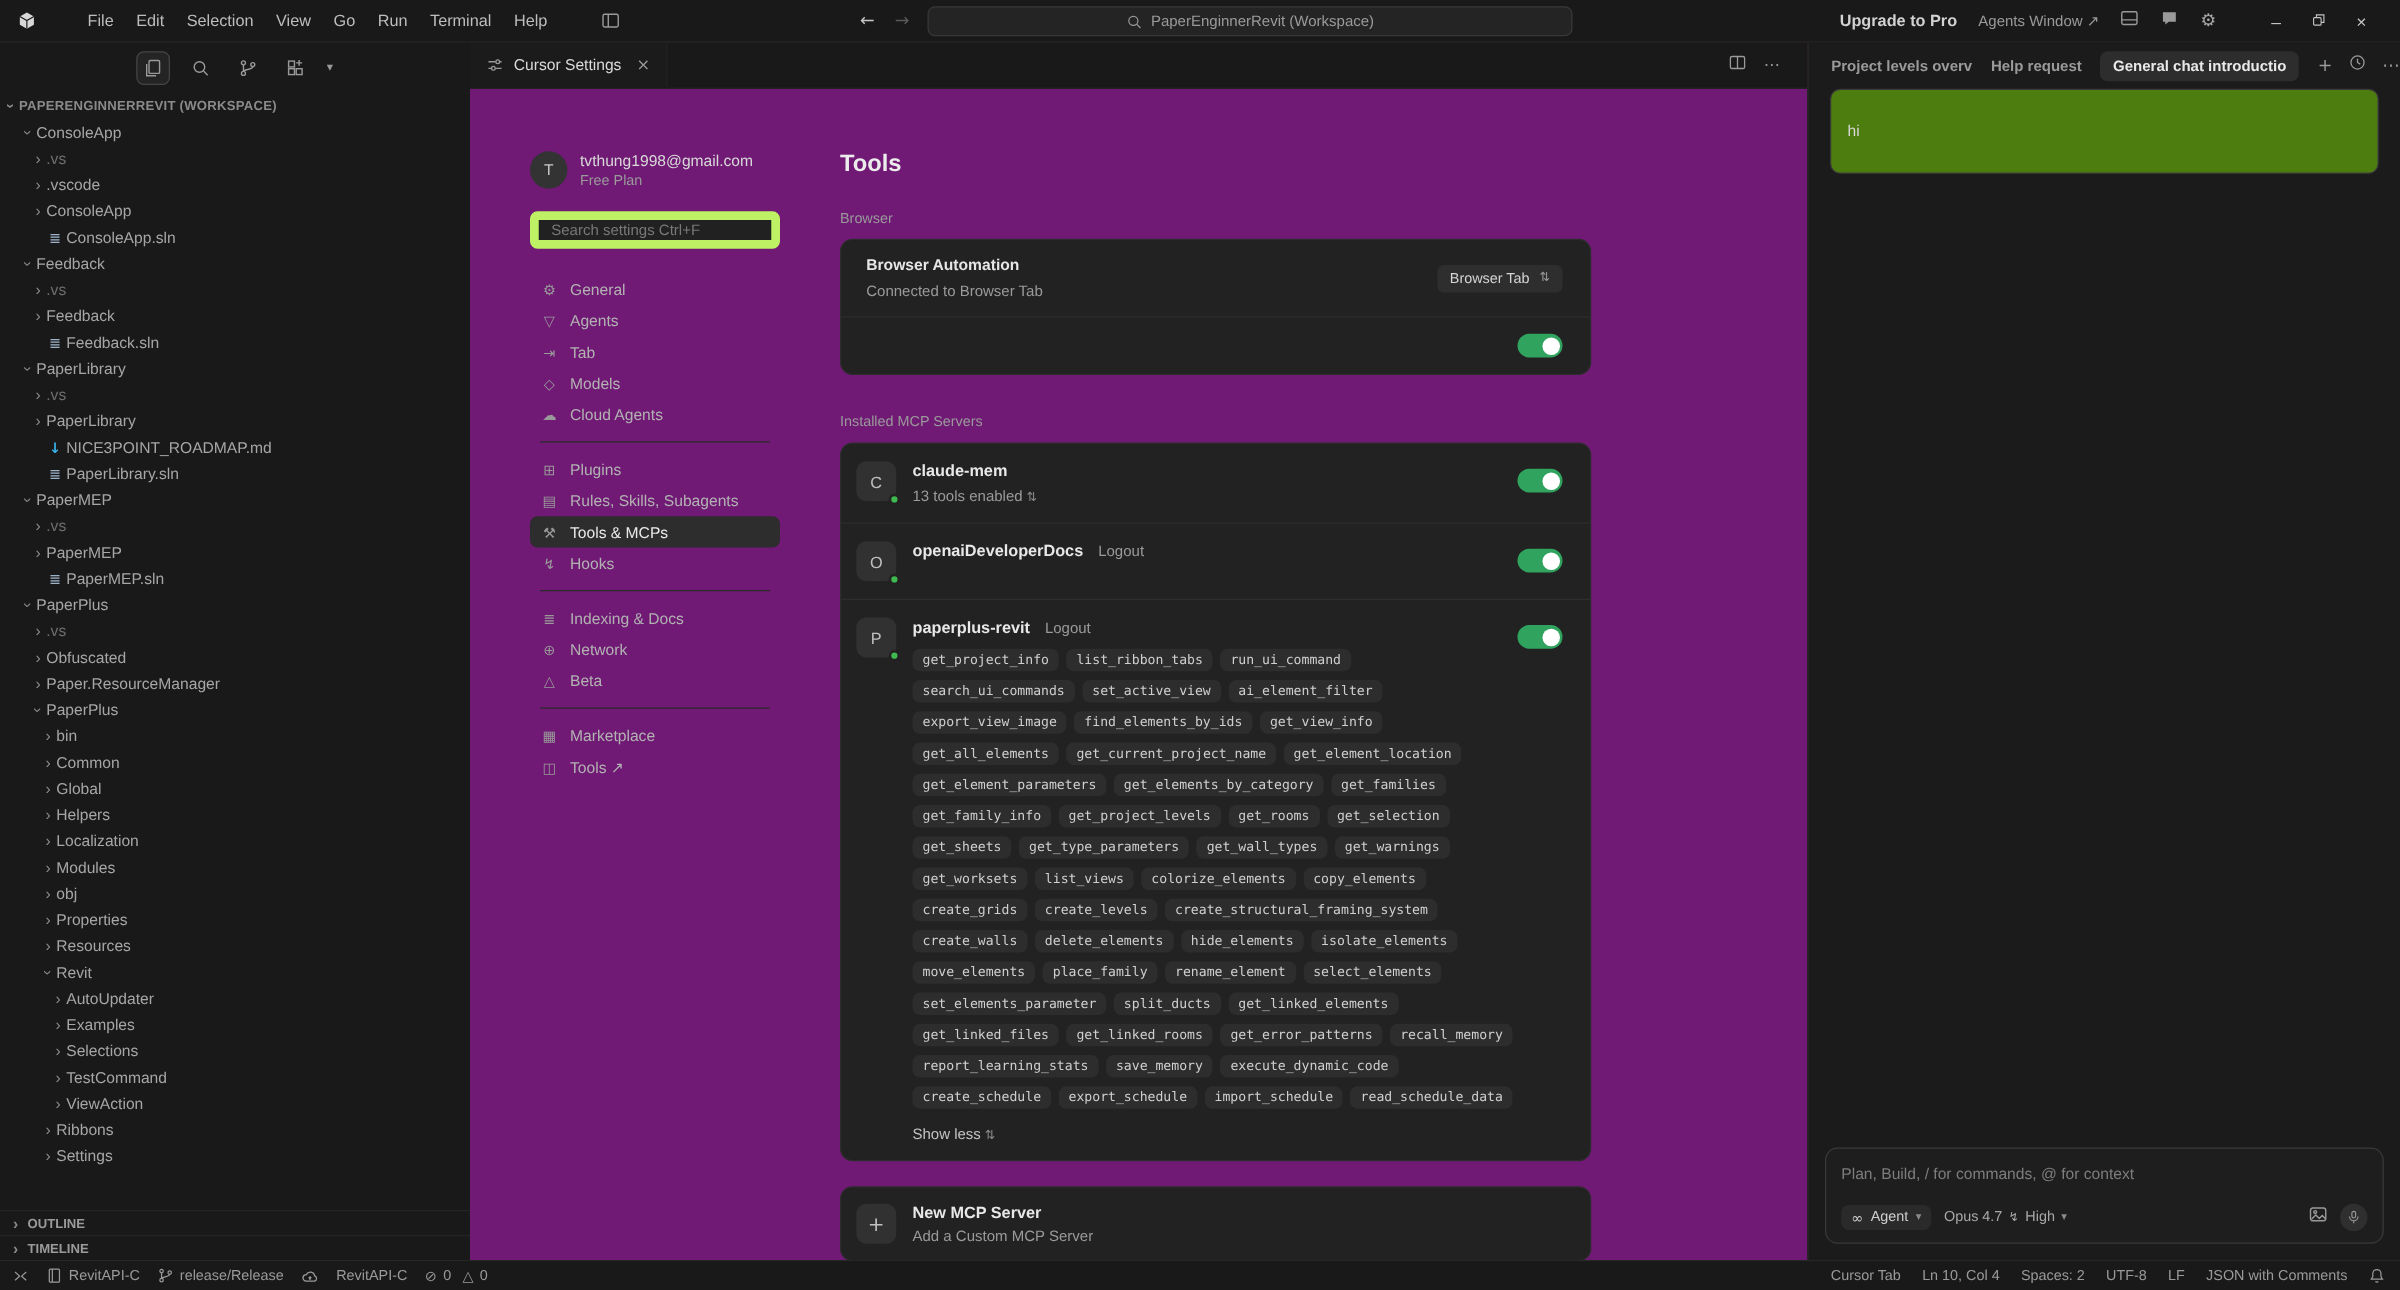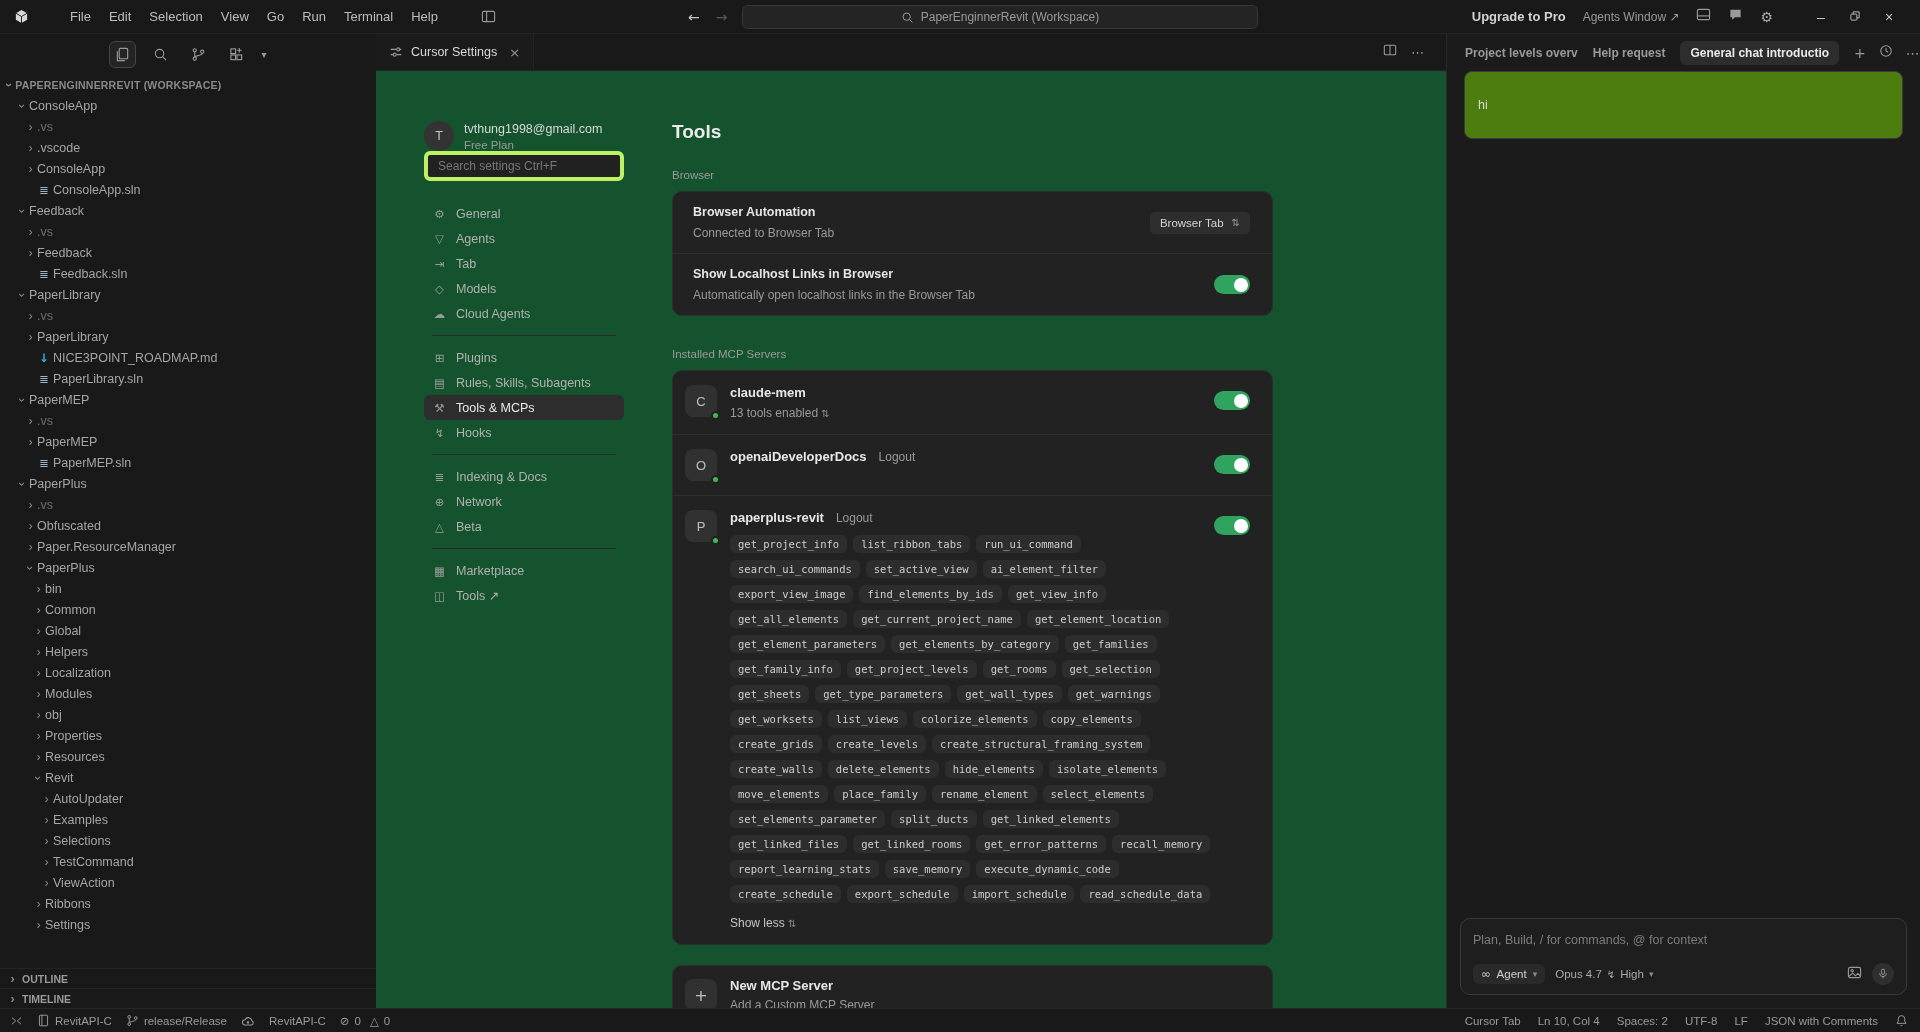--- a/index.html
+++ b/index.html
@@ -51,38 +51,38 @@
   .fic.sln::before { content:"≣"; }
   .fic.md { display:inline-flex; color:#38b2e8; font-weight:700; }
   .fic.md::before { content:"↓"; }
   .l1 { padding-left:16px; } .l2 { padding-left:24px; } .l3 { padding-left:32px; } .l4 { padding-left:40px; }
   .dim .lbl { color:#6e6e6e; }
   .side-sec { height:20px; display:flex; align-items:center; gap:4px; border-top:1px solid #242424;
     padding-left:7px; font-size:10.5px; font-weight:700; color:#9a9a9a; }
   .side-sec .tw { width:11px; }
 
   
-  .editor { flex:1; background:#14532d; display:flex; flex-direction:column; min-width:0; }
+  .editor { flex:1; background:#701a75; display:flex; flex-direction:column; min-width:0; }
   .tabbar { height:37px; background:#191919; border-bottom:1px solid #232323; display:flex; align-items:center; }
   .tab { height:100%; display:flex; align-items:center; gap:8px; padding:0 13px;
     background:#1b1b1b; border-right:1px solid #232323; }
   .tab-title { font-size:12.5px; color:#dadada; }
   .tab-close { font-size:13px; color:#9a9a9a; margin-left:4px; }
   .tab-right { margin-left:auto; display:flex; align-items:center; gap:14px; padding-right:22px; color:#9a9a9a; }
   .tab-right .more { font-size:13px; }
 
   
   .page { flex:1; display:flex; padding:50px 0 0 48px; overflow:hidden; }
   .left-col { width:200px; flex-shrink:0; }
   .account { display:flex; align-items:center; gap:10px; }
   .avatar { width:30px; height:30px; border-radius:50%; background:#333; color:#c8c8c8;
     font-size:12.5px; display:flex; align-items:center; justify-content:center; flex-shrink:0; }
   .email { font-size:12.5px; color:#d8d8d8; }
   .plan { font-size:11.5px; color:#9a9a9a; margin-top:3px; }
-  .s-search { margin-top:0; width:200px; height:30px; background:#212121; border:4px solid #bef264;
+  .s-search { margin-top:18px; width:200px; height:30px; background:#212121; border:7px solid #bef264;
     border-radius:6px; color:#b0b0b0; font-size:12px; padding:0 10px; outline:none;
     font-family:"Liberation Sans",sans-serif; }
   .s-search::placeholder { color:#787878; }
   .snav { margin-top:20px; }
   .nav-item { height:25px; display:flex; align-items:center; gap:9px; padding:0 8px;
     border-radius:6px; font-size:12.5px; color:#b2b2b2; }
   .nav-item.active { background:#2d2d2d; color:#e9e9e9; }
   .nav-ic { width:15px; text-align:center; color:#9a9a9a; font-size:11.5px; font-family:"DejaVu Sans",sans-serif; }
   .nav-div { height:1px; background:#2a2a2a; margin:9px 8px; }
 
@@ -586,24 +586,20 @@
             <div>
               <div class="row-title">Browser Automation</div>
               <div class="row-desc">Connected to Browser Tab</div>
             </div>
             <div class="spacer"></div>
             <div class="select">
               <span>Browser Tab</span>
             </div>
           </div>
           <div class="row">
-            <div>
-              <div class="row-title">Show Localhost Links in Browser</div>
-              <div class="row-desc">Automatically open localhost links in the Browser Tab</div>
-            </div>
             <div class="spacer"></div>
             <div class="toggle"></div>
           </div>
         </div>
 
         <div class="sec-label" style="margin-top:32px;">Installed MCP Servers</div>
 
         <div class="card">
 
           <div class="server">

